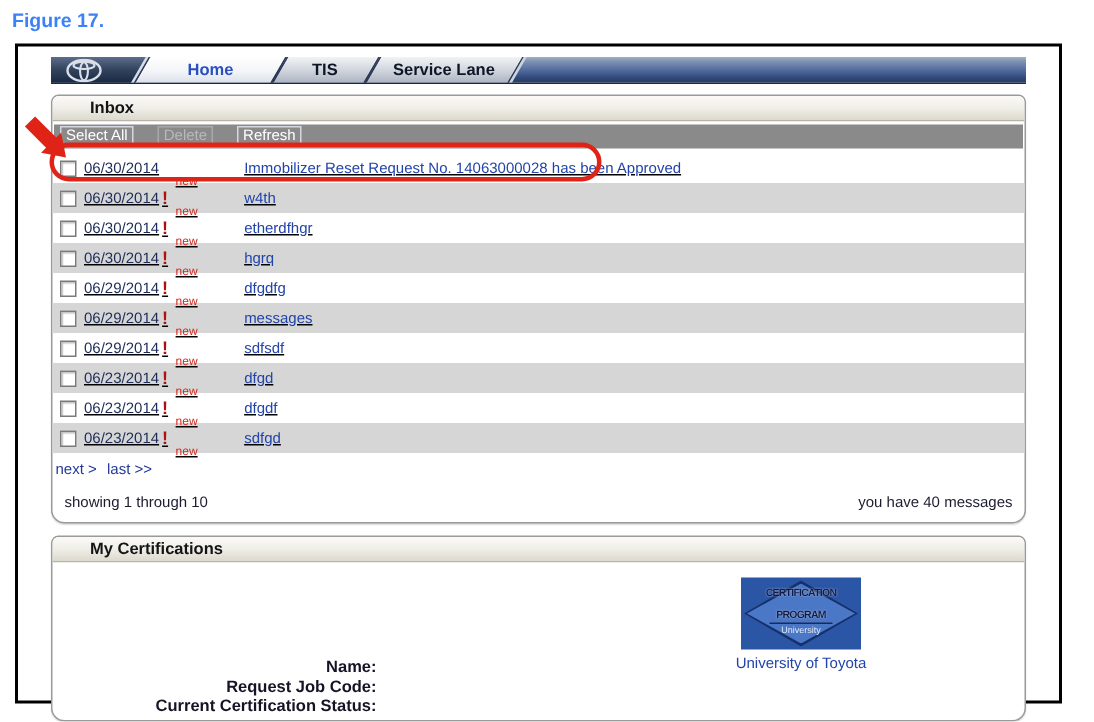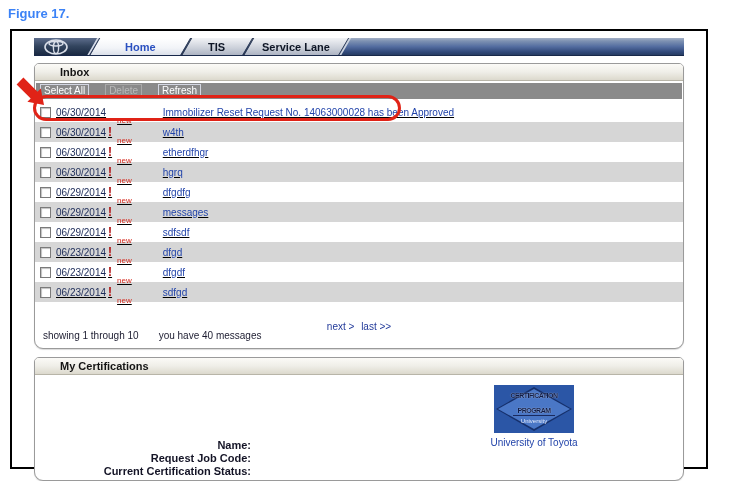--- a/index.html
+++ b/index.html
@@ -43,23 +43,23 @@
   .msglist { margin-top:3px;text-decoration:underline; }
   .msgrow { height:20px; display:flex; align-items:center; padding-left:5px; font-size:10px; }
   .msgrow.alt { background:#d6d6d6; }
   .cbx { width:11px; height:11px; appearance:none; -webkit-appearance:none; background:#fff; border:1px solid #7a7a7a;
     box-shadow:inset 1px 1px 1px rgba(0,0,0,.25); margin:0 5px 0 0; }
   .mdate { color:#1c2b58; }
   .urg { color:#b01010; font-weight:bold; font-size:12px; margin-left:2px; line-height:10px; }
   .newb { color:#d4281c; font-size:8px; margin:16px 3px 0 5px; }
   .msubj { color:#2244aa; text-decoration:none;padding-left:28px; }
 
-  .pagination { text-align:center; padding-top:19px; height:22px; font-size:10px; color:#223a9a; }
+  .pagination { padding-top:6px; height:22px; font-size:10px; color:#223a9a; }
   .pagination span { margin:0 2px; cursor:pointer; }
-  .listfooter { display:flex; justify-content:flex-start; padding:6px 8px 0 8px; font-size:10px; color:#1c1c30;gap:20px; }
+  .listfooter { display:flex; justify-content:space-between; padding:6px 8px 0 8px; font-size:10px; color:#1c1c30;gap:20px; }
 
   
   .cert-panel { margin-top:8px; height:124px; position:relative; }
   .cert-labels { position:absolute; left:0; top:33px; width:216px; text-align:right; font-weight:bold; font-size:11px; color:#141426; line-height:13px;margin-top:48px; }
   .cert-label {}
   .badge { position:absolute; left:459px; top:27px; width:80px; height:48px; background:#2b56a6; overflow:hidden; }
   .badge-diamond-edge { position:absolute; left:2px; top:2px; width:76px; height:44px; background:#16306b;
     clip-path:polygon(50% 0%, 100% 50%, 50% 100%, 0% 50%); }
   .badge-diamond { position:absolute; left:4px; top:4px; width:72px; height:40px; background:#4a77c6;
     clip-path:polygon(50% 0%, 100% 50%, 50% 100%, 0% 50%); }

